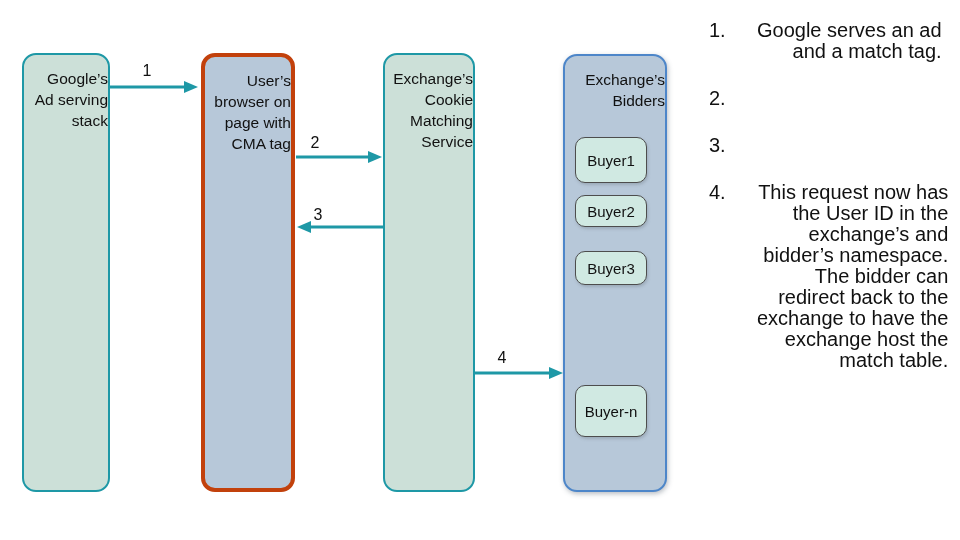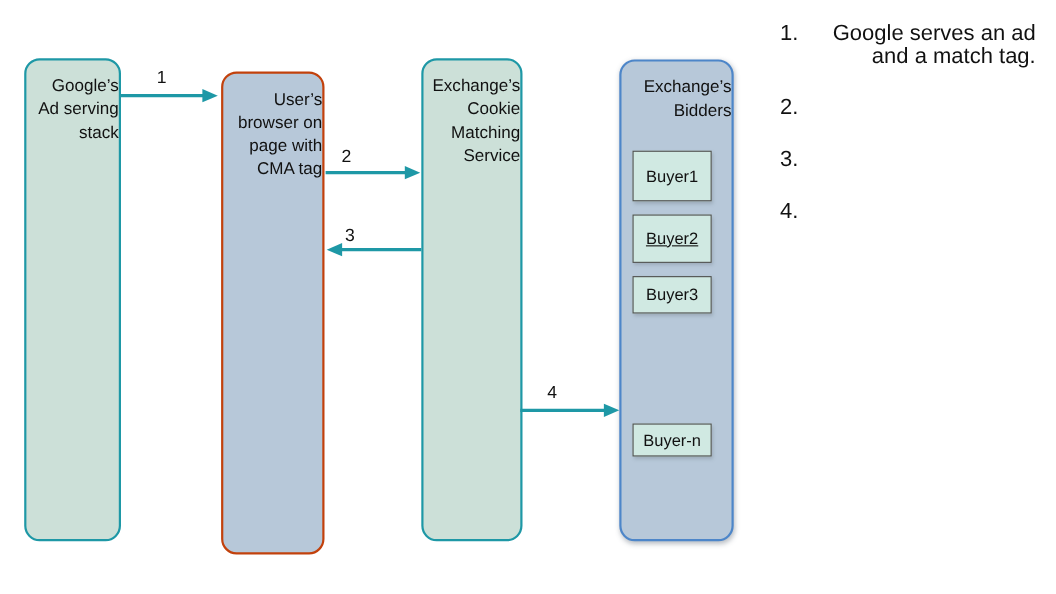--- a/index.html
+++ b/index.html
@@ -18,52 +18,52 @@
     position: absolute;
     box-sizing: border-box;
     border-radius: 14px;
     text-align: right;
     font-size: 15.5px;
     line-height: 21px;
     padding-top: 13px;
   }
   .node-label { white-space: pre-line; }
   .fill-green { background: #cce0d8; border: 2px solid #1e98a6; }
-  .fill-blue  { background: #b7c8d9; border: 2px solid #c2410c; margin-top: 12px; }
+  .fill-blue  { background: #b7c8d9; border: 4px solid #c2410c; }
 
   #node-google  { left: 22px;  top: 53px; width: 88px;  height: 439px; }
   #node-browser { left: 201px; top: 53px; width: 94px;  height: 439px; }
   #node-cm      { left: 383px; top: 53px; width: 92px;  height: 439px; }
   #node-bidders {
     left: 563px; top: 54px; width: 104px; height: 438px;
     background: #b7c8d9;
     border: 2px solid #4d86c9;
     box-shadow: 1px 2px 5px rgba(100,110,125,0.45);
   }
 
   
   .buyer {
     position: absolute;
     left: 10px;
     width: 72px;
     box-sizing: border-box;
     background: #d0e9e2;
     border: 1px solid #4d4d4d;
-    border-radius: 0;
+    border-radius: 10px;
     box-shadow: 1px 2px 3px rgba(110,120,130,0.35);
     display: flex;
     align-items: center;
     justify-content: center;
     font-size: 15px;
     padding-top: 0;
   }
   .buyer.b1 { top: 81px;  height: 46px; }
-  .buyer.b2 { top: 139px; height: 44px; text-decoration: underline; }
+  .buyer.b2 { top: 139px; height: 32px; }
   .buyer.b3 { top: 195px; height: 34px; }
-  .buyer.b4 { top: 329px; height: 30px; }
+  .buyer.b4 { top: 329px; height: 52px; }
 
   
   .arrow { position: absolute; height: 14px; overflow: visible; }
   .arrow line    { stroke: #1e98a6; stroke-width: 3; }
   .arrow polygon { fill: #1e98a6; }
   #arrow-1 { left: 110px; top: 80px;  width: 88px; }
   #arrow-2 { left: 296px; top: 150px; width: 86px; }
   #arrow-3 { left: 296px; top: 220px; width: 87px; }
   #arrow-4 { left: 473px; top: 366px; width: 90px; }
 
@@ -164,16 +164,25 @@
 and a match tag.</span>
     </div>
     <div class="step">
       <span class="step-num">2.</span>
     </div>
     <div class="step">
       <span class="step-num">3.</span>
     </div>
     <div class="step">
       <span class="step-num">4.</span>
+      <span class="step-text">This request now has
+the User ID in the
+exchange’s and
+bidder’s namespace.
+The bidder can
+redirect back to the
+exchange to have the
+exchange host the
+match table.</span>
     </div>
   </div>
 
 </div>
 
 </body></html>

